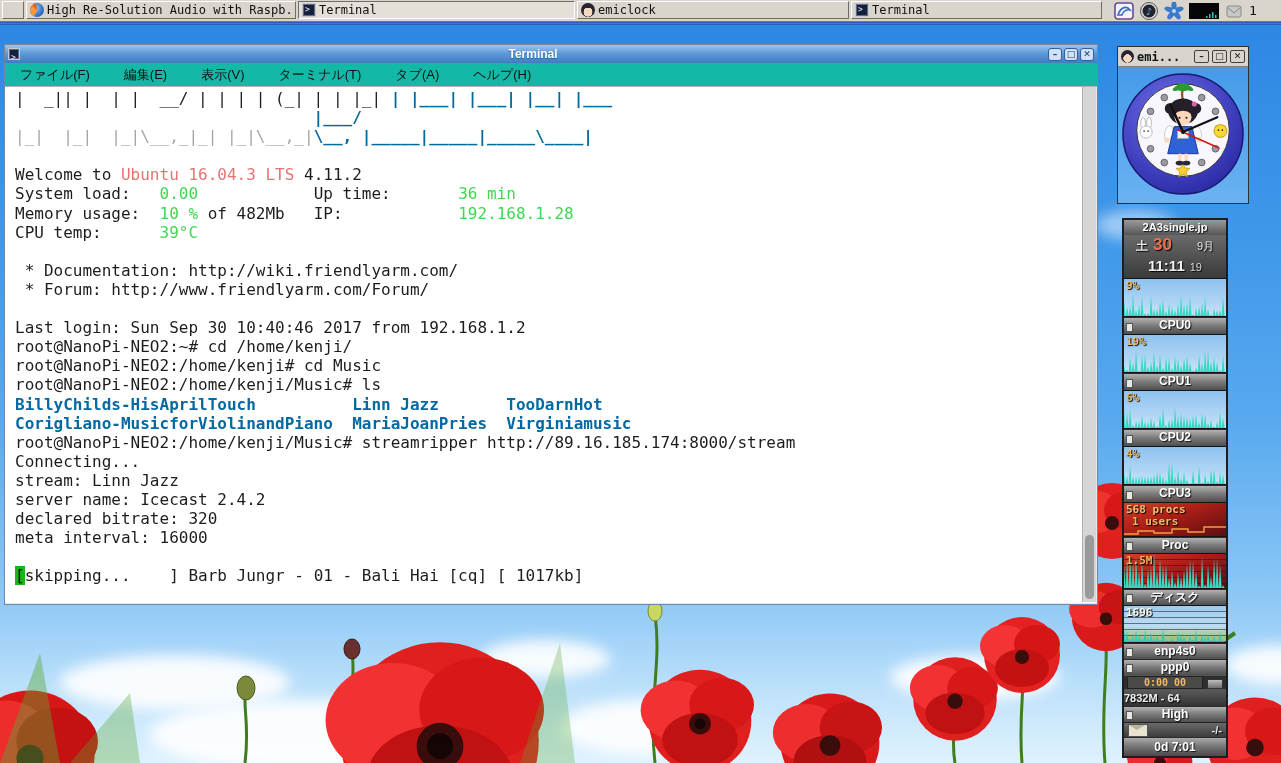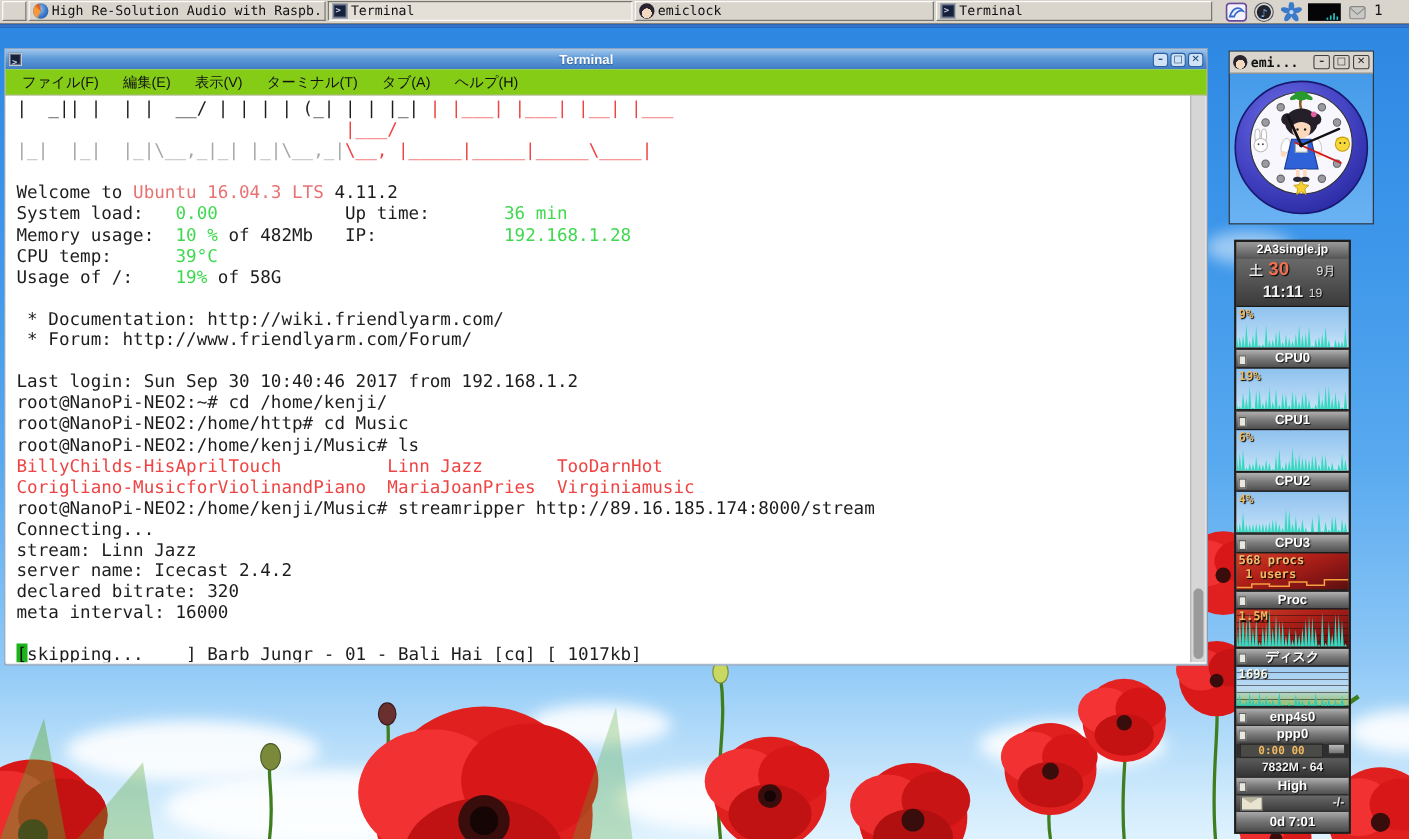--- a/index.html
+++ b/index.html
@@ -44,29 +44,29 @@
   #termwin{left:4px;top:44px;width:1092px;height:559px;z-index:10;
     background:#fff;border:1px solid #6f88a8;box-shadow:0 0 0 1px #e8e8e8 inset;}
   #t-titlebar{left:0;top:0;width:100%;height:18px;
     background:linear-gradient(180deg,#9dc4ec 0%,#5f9bd8 45%,#3f7cc4 100%);
     display:flex;align-items:center;padding:0 3px;box-sizing:border-box;}
   #t-title{flex:1;text-align:center;color:#fff;font:bold 12px "Liberation Sans",sans-serif;
     text-shadow:0 1px 1px #2a5a90;}
   .wbtn{width:14px;height:13px;margin-left:2px;border-radius:3px;background:#cfe2f6;
     border:1px solid #2f5f9f;color:#17406e;font:bold 9px "DejaVu Sans",sans-serif;
     display:flex;align-items:center;justify-content:center;box-sizing:border-box;line-height:1;}
-  #t-menubar{left:0;top:18px;width:100%;height:24px;background:#84cc16;
-    border-bottom:1px solid #b8b4ac;display:flex;align-items:center;gap:8px;padding:0 8px;
+  #t-menubar{left:0;top:18px;width:100%;height:24px;background:#14b8a6;
+    border-bottom:1px solid #b8b4ac;display:flex;align-items:center;gap:20px;padding:0 8px;
     box-sizing:border-box;}
   .menu-item{font:13px "Liberation Sans",sans-serif;color:#111;padding:2px 7px;}
   #t-content{left:0;top:42px;width:1077px;height:515px;background:#fff;overflow:hidden;
     padding:2px 0 0 10px;box-sizing:border-box;}
   .term-line{font:16px/19.1px "DejaVu Sans Mono",monospace;white-space:pre;height:19.1px;}
   .c-k{color:#1d1d1d}.c-dim{color:#a6a6a6}
-  .c-blue{color:#ef4444;font-weight:normal}
+  .c-blue{color:#0369a1;font-weight:bold}
   .c-red{color:#e87272}.c-green{color:#40d850}
   .c-cursor{background:#1db31d;color:#0a0a0a}
   #t-scrollbar{left:1077px;top:42px;width:14px;height:515px;background:#d6d6d6;
     border-left:1px solid #b0b0b0;box-sizing:border-box;}
   #t-thumb{position:absolute;left:2px;top:448px;width:9px;height:64px;border-radius:5px;background:#9a9a9a;}
 
   
   #emiclock{left:1117px;top:46px;width:132px;height:158px;z-index:10;
     border:1px solid #303030;background:linear-gradient(180deg,#3f97e8,#6ab2f2);box-sizing:border-box;}
   #emi-titlebar{left:0;top:0;width:100%;height:20px;background:#d9d5cd;border-bottom:1px solid #808080;
@@ -99,28 +99,28 @@
   .gk-val{position:absolute;left:2px;top:0;font:bold 11px "DejaVu Sans Mono",monospace;
     color:#f0b860;text-shadow:1px 1px 1px #000;z-index:2;white-space:pre;}
   .gk-label{height:16px;background:linear-gradient(180deg,#b2b2b2 0%,#7e7e7e 45%,#4e4e4e 100%);
     color:#fff;font:bold 12px "Liberation Sans",sans-serif;text-align:center;line-height:15px;
     text-shadow:1px 1px 1px #111;position:relative;border-top:1px solid #2a2a2a;}
   .gk-label::before{content:"";position:absolute;left:2px;bottom:2px;width:5px;height:7px;
     background:#e8e8e0;border:1px solid #555;}
   .gk-spikes{position:absolute;left:0;bottom:0;z-index:1;}
   .gk-grid{position:absolute;inset:0;z-index:1;
     background:repeating-linear-gradient(180deg,transparent 0 5px,#20101088 5px 6px);}
-  .gk-timer{height:16px;background:#2e2e2e;display:flex;align-items:flex-start;gap:4px;padding:0 3px;
+  .gk-timer{height:16px;background:#2e2e2e;display:flex;align-items:flex-end;gap:4px;padding:0 3px;
     border-top:1px solid #555;box-sizing:border-box;}
   .gk-lcd{flex:1;background:#4a4a46;border:1px solid #222;color:#f0b860;
     font:bold 10px "DejaVu Sans Mono",monospace;text-align:center;}
   .gk-timer-btn{width:16px;height:10px;background:linear-gradient(180deg,#bcbcbc,#707070);
     border:1px solid #333;box-sizing:border-box;}
   .gk-mem{height:16px;background:linear-gradient(180deg,#5a5a5a,#333);color:#f0f0f0;
-    font:bold 11px "Liberation Sans",sans-serif;text-align:center;line-height:16px;
+    font:bold 11px "Liberation Sans",sans-serif;text-align:left;line-height:16px;
     text-shadow:1px 1px 1px #000;border-top:1px solid #555;}
   .gk-mail{height:17px;background:linear-gradient(180deg,#6a6a6a,#3c3c3c);display:flex;
     align-items:center;gap:6px;padding:0 4px;box-sizing:border-box;border-top:1px solid #222;}
   .envelope{width:18px;height:11px;background:#e8e4d0;border:1px solid #555;position:relative;flex:0 0 auto;}
   .envelope::after{content:"";position:absolute;left:0;top:0;border-left:8px solid transparent;
     border-right:8px solid transparent;border-top:5px solid #b8b4a0;}
   .gk-mailval{flex:1;text-align:right;color:#e8e8e8;font:bold 11px "Liberation Sans",sans-serif;
     text-shadow:1px 1px 1px #000;}
   .gk-uptime{height:18px;background:linear-gradient(180deg,#aaa 0%,#777 45%,#4a4a4a 100%);
     color:#fff;font:bold 12px "Liberation Sans",sans-serif;text-align:center;line-height:18px;
@@ -309,28 +309,27 @@
     </div>
   <div id="t-content" class="abs">
       <div class="term-line"><span class="c-k">|  _|| |  | |  __/ | | | | (_| | | |_| </span><span class="c-blue">| |___| |___| |__| |___</span></div>
       <div class="term-line"><span class="c-blue">                               |___/</span></div>
       <div class="term-line"><span class="c-dim">|_|  |_|  |_|\__,_|_| |_|\__,_|</span><span class="c-blue">\__, |_____|_____|_____\____|</span></div>
       <div class="term-line"></div>
       <div class="term-line"><span class="c-k">Welcome to </span><span class="c-red">Ubuntu 16.04.3 LTS</span><span class="c-k"> 4.11.2</span></div>
       <div class="term-line"><span class="c-k">System load:   </span><span class="c-green">0.00</span><span class="c-k">            Up time:       </span><span class="c-green">36 min</span></div>
       <div class="term-line"><span class="c-k">Memory usage:  </span><span class="c-green">10 %</span><span class="c-k"> of 482Mb   IP:            </span><span class="c-green">192.168.1.28</span></div>
       <div class="term-line"><span class="c-k">CPU temp:      </span><span class="c-green">39°C</span></div>
-      <div class="term-line"><span class="c-k">Usage of /:    </span><span class="c-green">19%</span><span class="c-k"> of 58G</span></div>
       <div class="term-line"></div>
       <div class="term-line"><span class="c-k"> * Documentation: http://wiki.friendlyarm.com/</span></div>
       <div class="term-line"><span class="c-k"> * Forum: http://www.friendlyarm.com/Forum/</span></div>
       <div class="term-line"></div>
       <div class="term-line"><span class="c-k">Last login: Sun Sep 30 10:40:46 2017 from 192.168.1.2</span></div>
       <div class="term-line"><span class="c-k">root@NanoPi-NEO2:~# cd /home/kenji/</span></div>
-      <div class="term-line"><span class="c-k">root@NanoPi-NEO2:/home/http# cd Music</span></div>
+      <div class="term-line"><span class="c-k">root@NanoPi-NEO2:/home/kenji# cd Music</span></div>
       <div class="term-line"><span class="c-k">root@NanoPi-NEO2:/home/kenji/Music# ls</span></div>
       <div class="term-line"><span class="c-blue">BillyChilds-HisAprilTouch          Linn Jazz       TooDarnHot</span></div>
       <div class="term-line"><span class="c-blue">Corigliano-MusicforViolinandPiano  MariaJoanPries  Virginiamusic</span></div>
       <div class="term-line"><span class="c-k">root@NanoPi-NEO2:/home/kenji/Music# streamripper http://89.16.185.174:8000/stream</span></div>
       <div class="term-line"><span class="c-k">Connecting...</span></div>
       <div class="term-line"><span class="c-k">stream: Linn Jazz</span></div>
       <div class="term-line"><span class="c-k">server name: Icecast 2.4.2</span></div>
       <div class="term-line"><span class="c-k">declared bitrate: 320</span></div>
       <div class="term-line"><span class="c-k">meta interval: 16000</span></div>
       <div class="term-line"></div>

